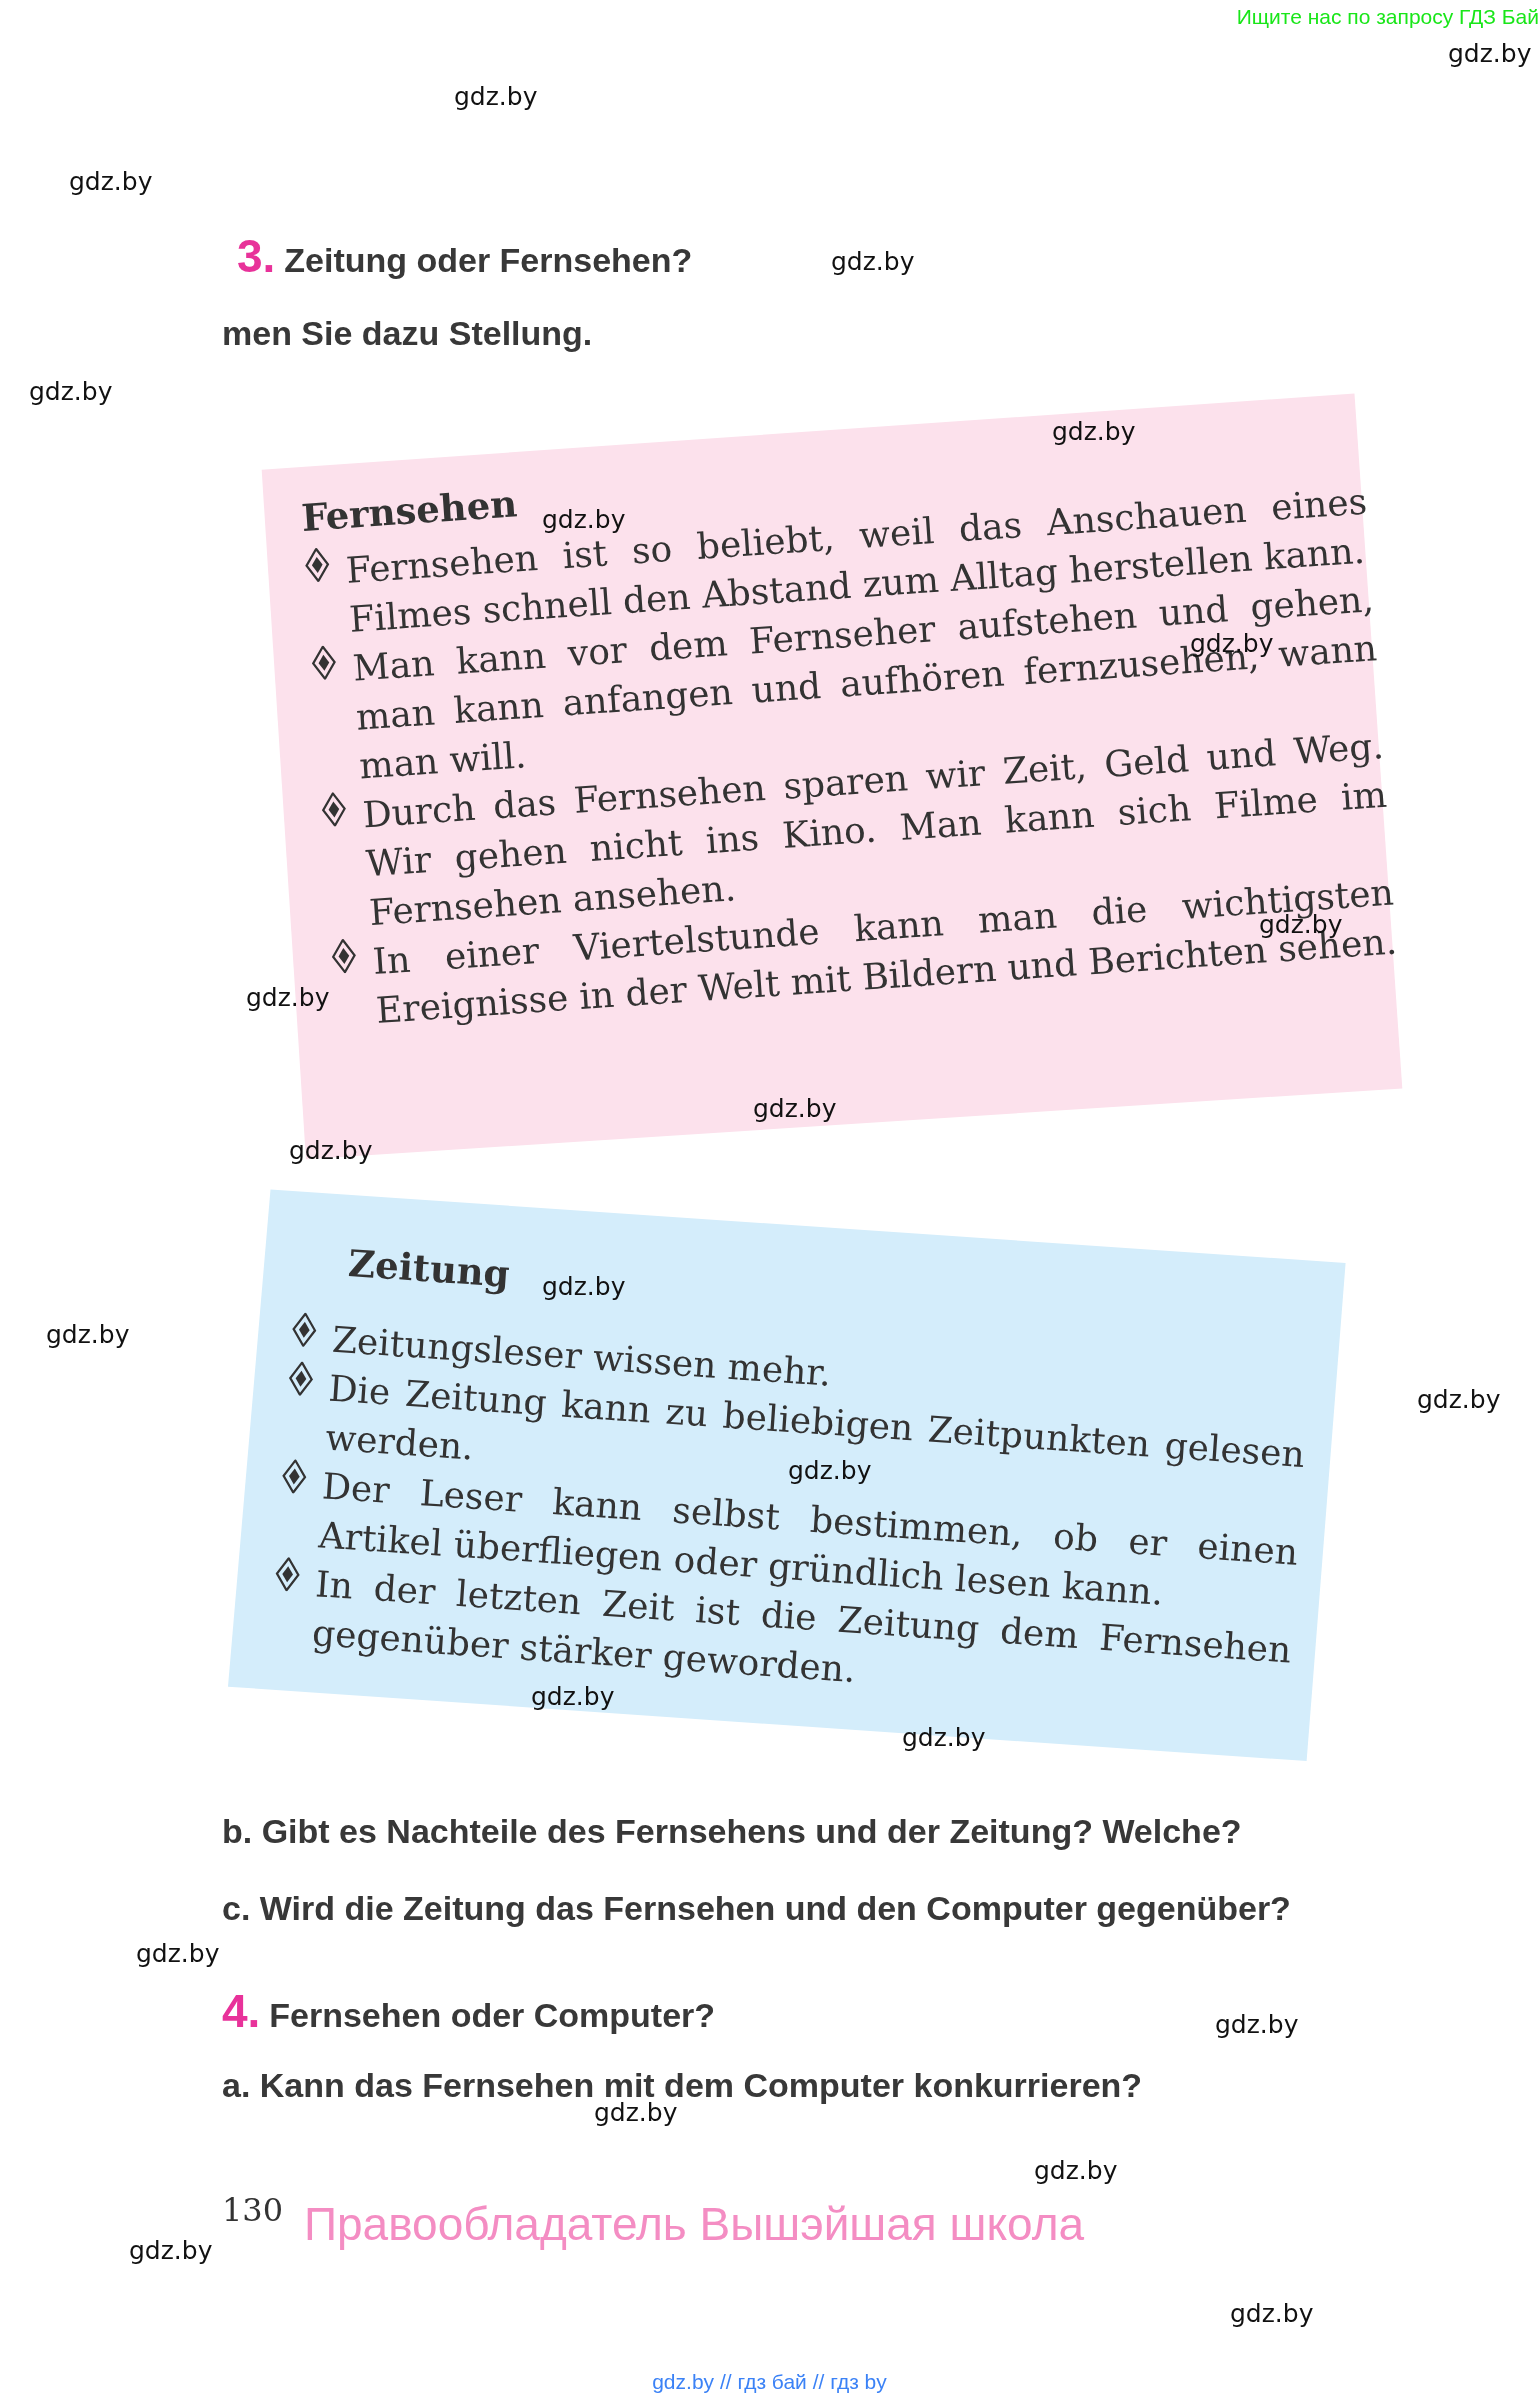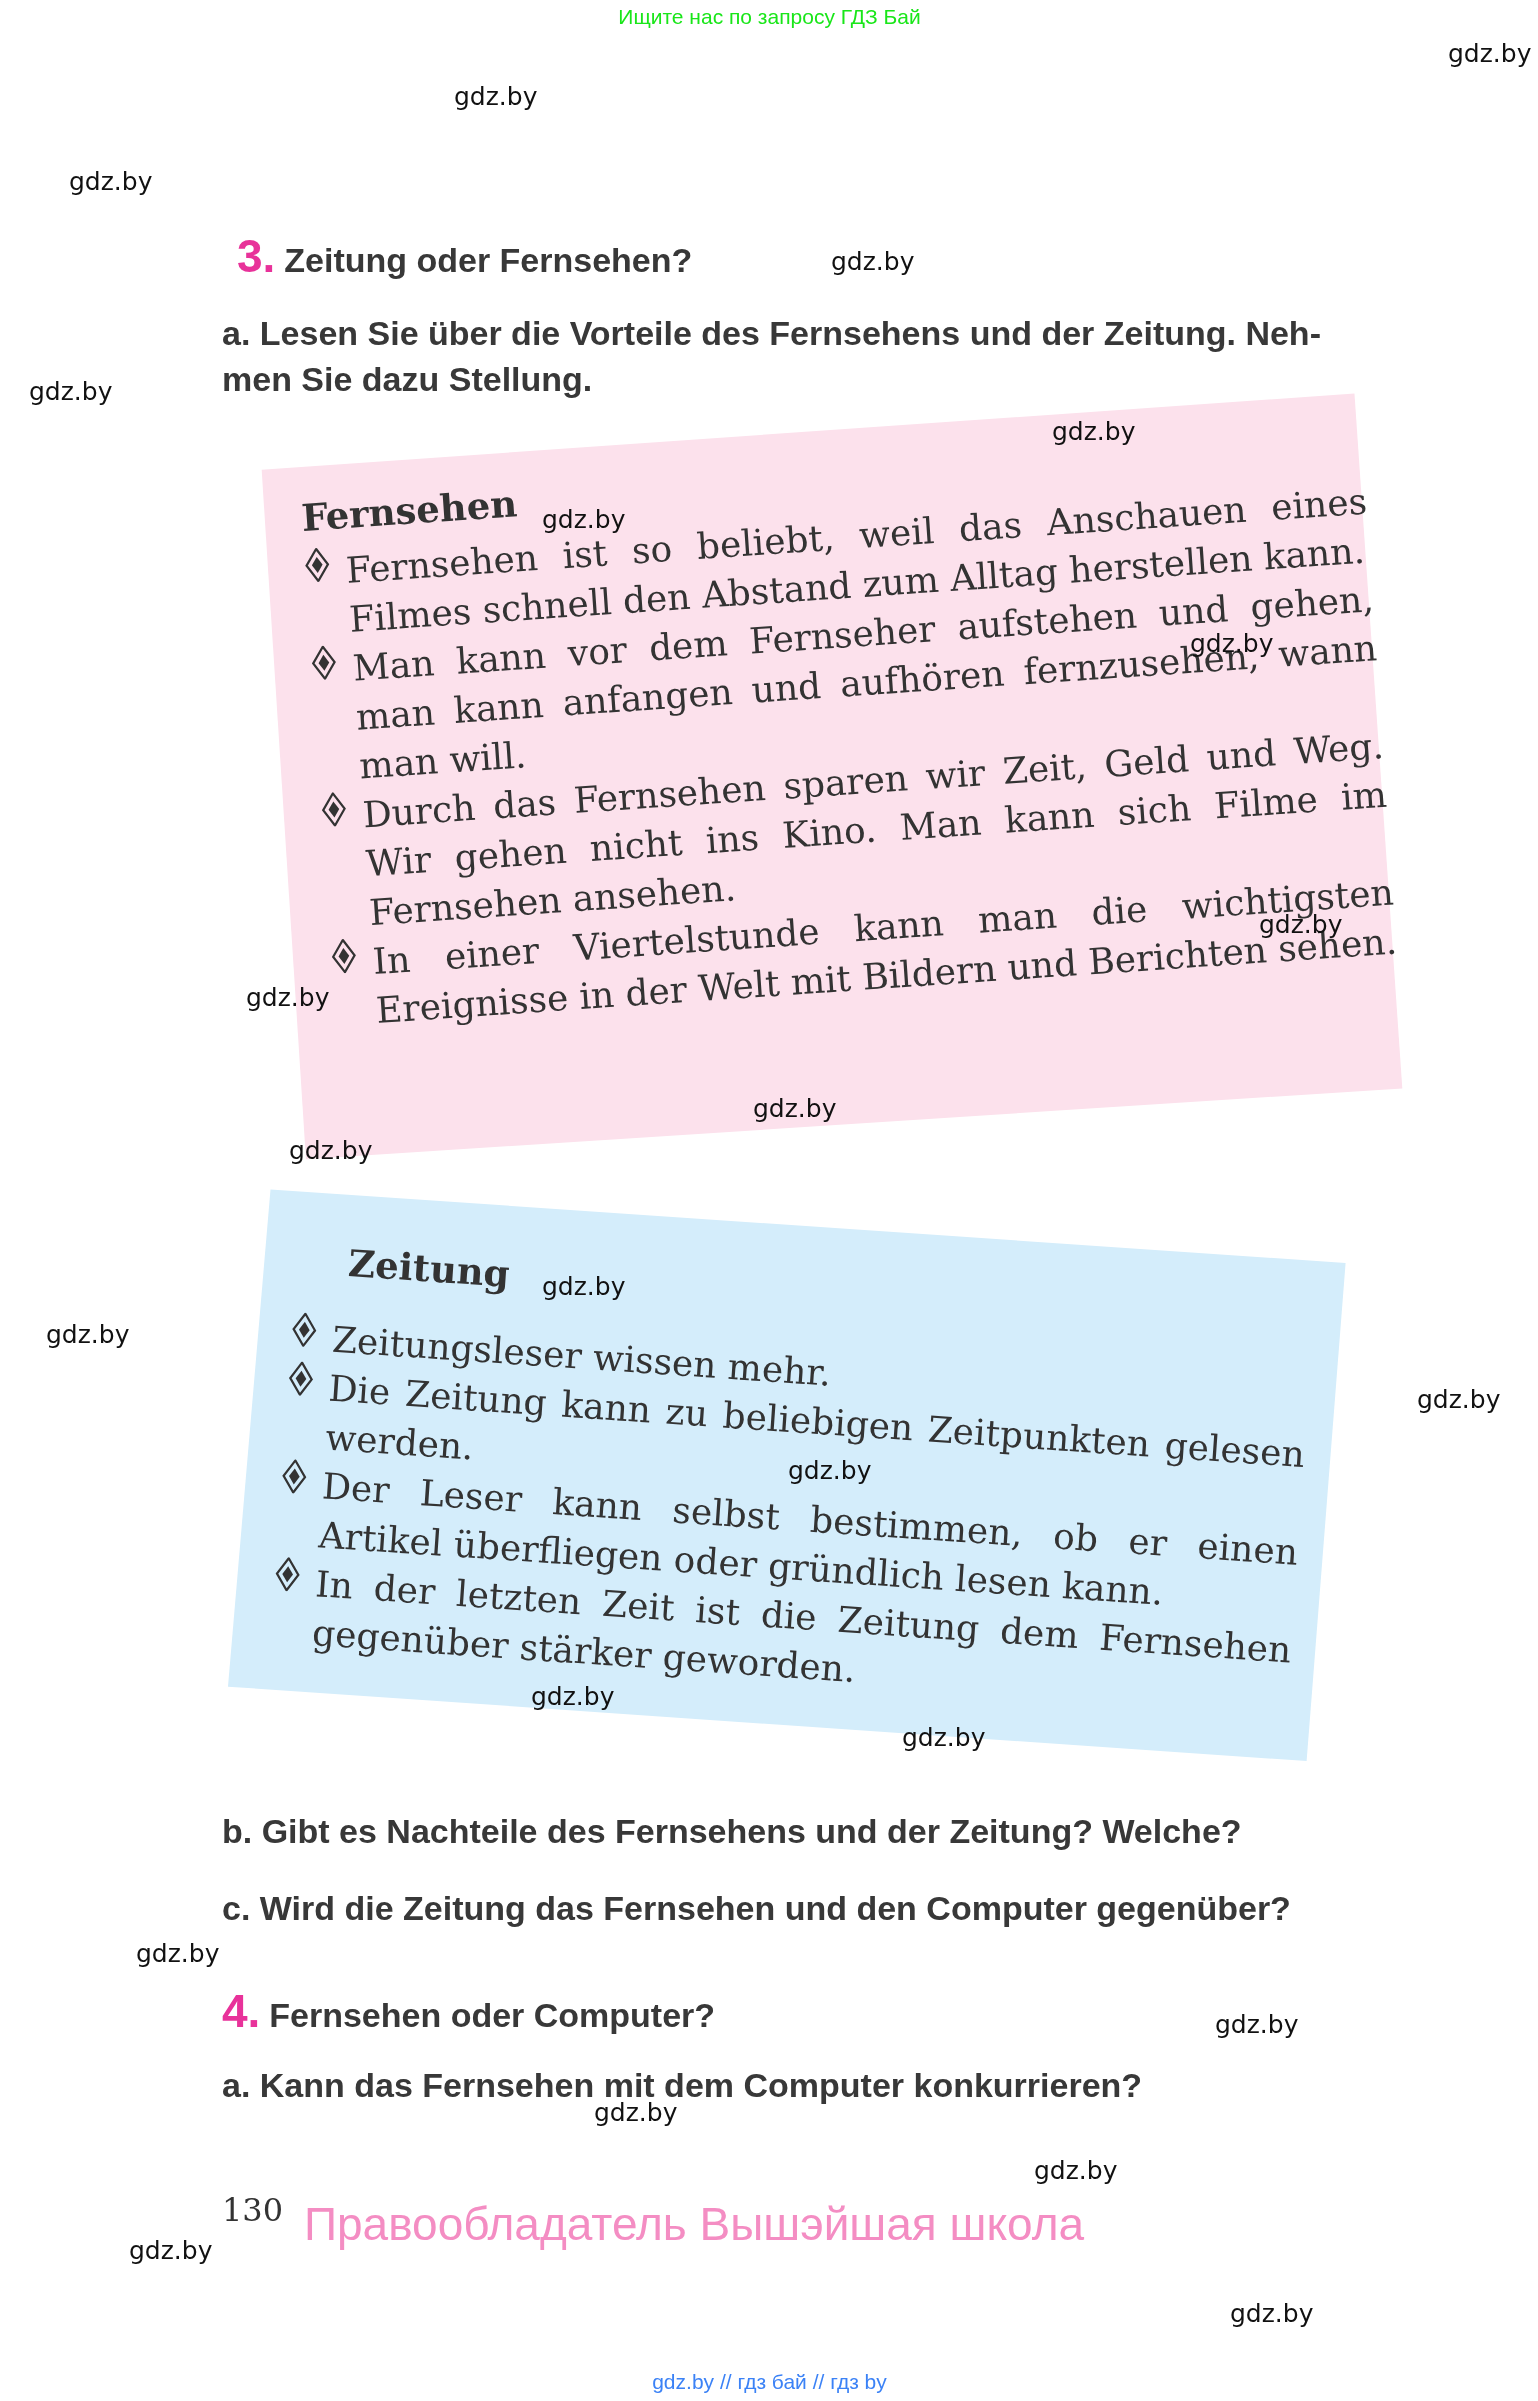--- a/index.html
+++ b/index.html
@@ -1,19 +1,19 @@
 <!DOCTYPE html>
 <html style="font-size:14px"><head>
 <meta charset="utf-8">
 <style>
   html, body { margin: 0; padding: 0; background: #ffffff; }
   body { width: 1539px; height: 2401px; position: relative; overflow: hidden; }
   .abs { position: absolute; }
   .topbanner {
-    left: 0; width: 1539px; top: 5.3px; text-align: center;
+    left: 0; width: 1539px; top: 5.3px; text-align: right;
     font-family: "Liberation Sans", sans-serif; font-size: 21px; color: #19e619;
   }
   .wm {
     font-family: "DejaVu Sans", sans-serif; font-size: 25px; color: #111111;
     white-space: nowrap;
   }
   .task-title {
     font-family: "Liberation Sans", sans-serif; font-weight: bold;
     font-size: 34px; color: #383838; white-space: nowrap;
   }
@@ -55,21 +55,20 @@
 </head>
 <body>
 
 <div class="abs topbanner">Ищите нас по запросу ГДЗ Бай</div>
 
 <div class="abs task-title" style="left:222px; top:229px;margin-left:15px;">
   <span class="task-num">3.</span><span>Zeitung oder Fernsehen?</span>
 </div>
 
 <div class="abs q" style="left:222px; top:310px; width:1188px;">
-  <div>a. Lesen Sie über die Vorteile des Fernsehens und der Zeitung. Neh-</div>
   <div>men Sie dazu Stellung.</div>
 </div>
 
 <div class="card" style="left:0; top:0; width:1539px; height:2401px; pointer-events:none;">
   <svg width="1539" height="2401" viewBox="0 0 1736 2709">
     <polygon points="295,530 1528,444 1582,1228 345,1308" fill="#fce1ec"></polygon>
   </svg>
   <div class="card-content" style="left:300px; top:496px; width:1064px; transform-origin:0 0; transform: rotate(-3.9deg);">
     <div class="card-title">Fernsehen</div>
     <ul class="card-list">

